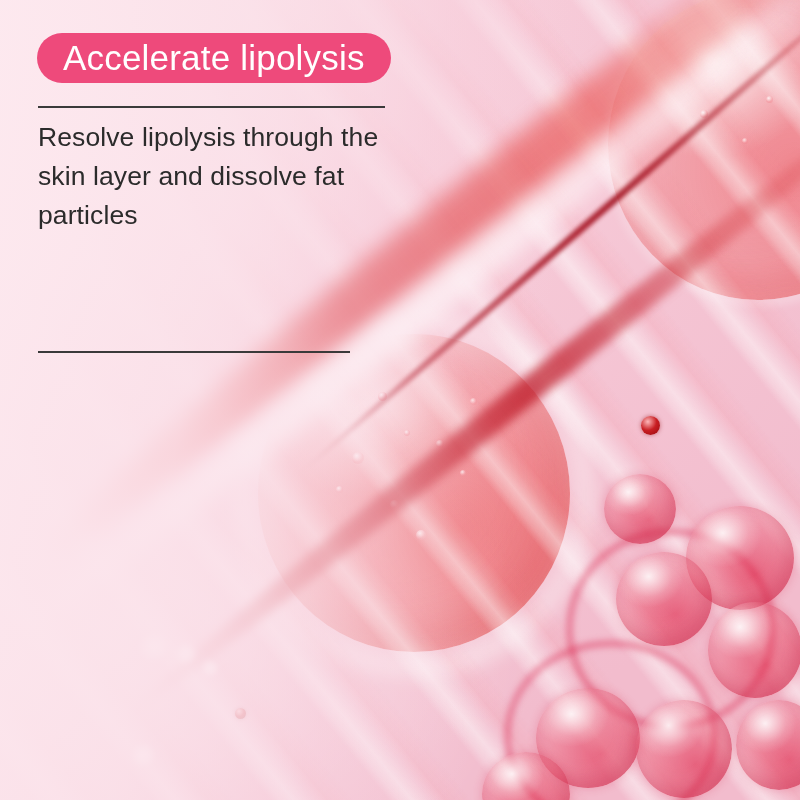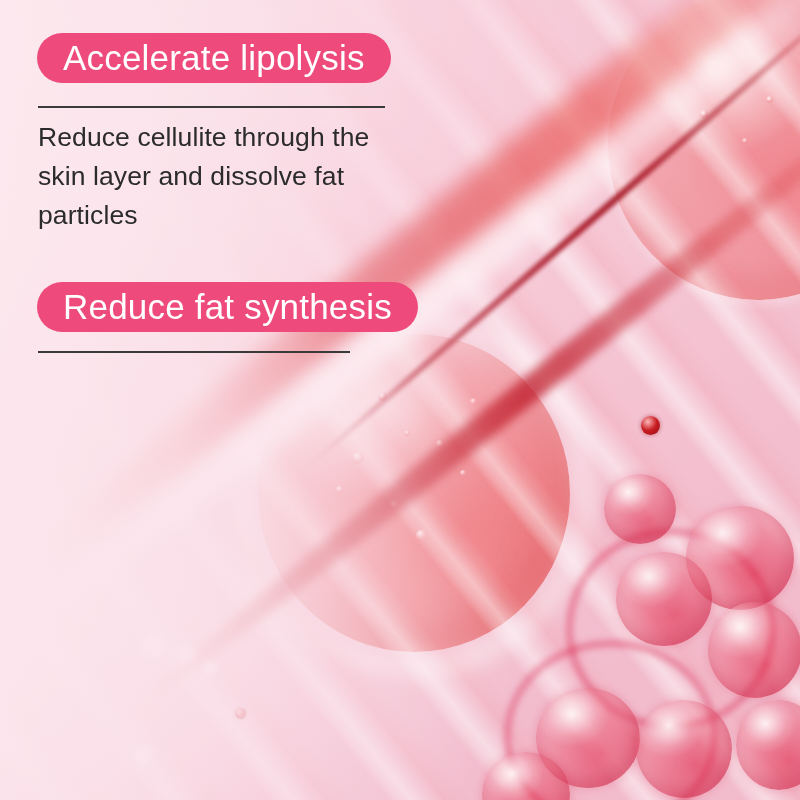--- a/index.html
+++ b/index.html
@@ -313,23 +313,22 @@
 
   <div class="bg-layer bg-haze"></div>
   <div class="bg-layer bg-leftwash"></div>
 
   <div class="content">
 
     <div class="pill" id="pill-1" style="background:#ee4a7b;">Accelerate lipolysis</div>
 
     <hr class="divider" id="divider-1" style="background:#3a3a3a;">
 
-    <div class="body-text" id="body-1">Reduce cellulite through the
+    <div class="body-text" id="body-1">Resolve lipolysis through the
 skin layer and dissolve fat
 particles</div>
 
-    <div class="pill" id="pill-2" style="background:#ee4a7b;">Reduce fat synthesis</div>
 
     <hr class="divider" id="divider-2" style="background:#3a3a3a;">
 
 
   </div>
 </div>
 
 </body></html>

